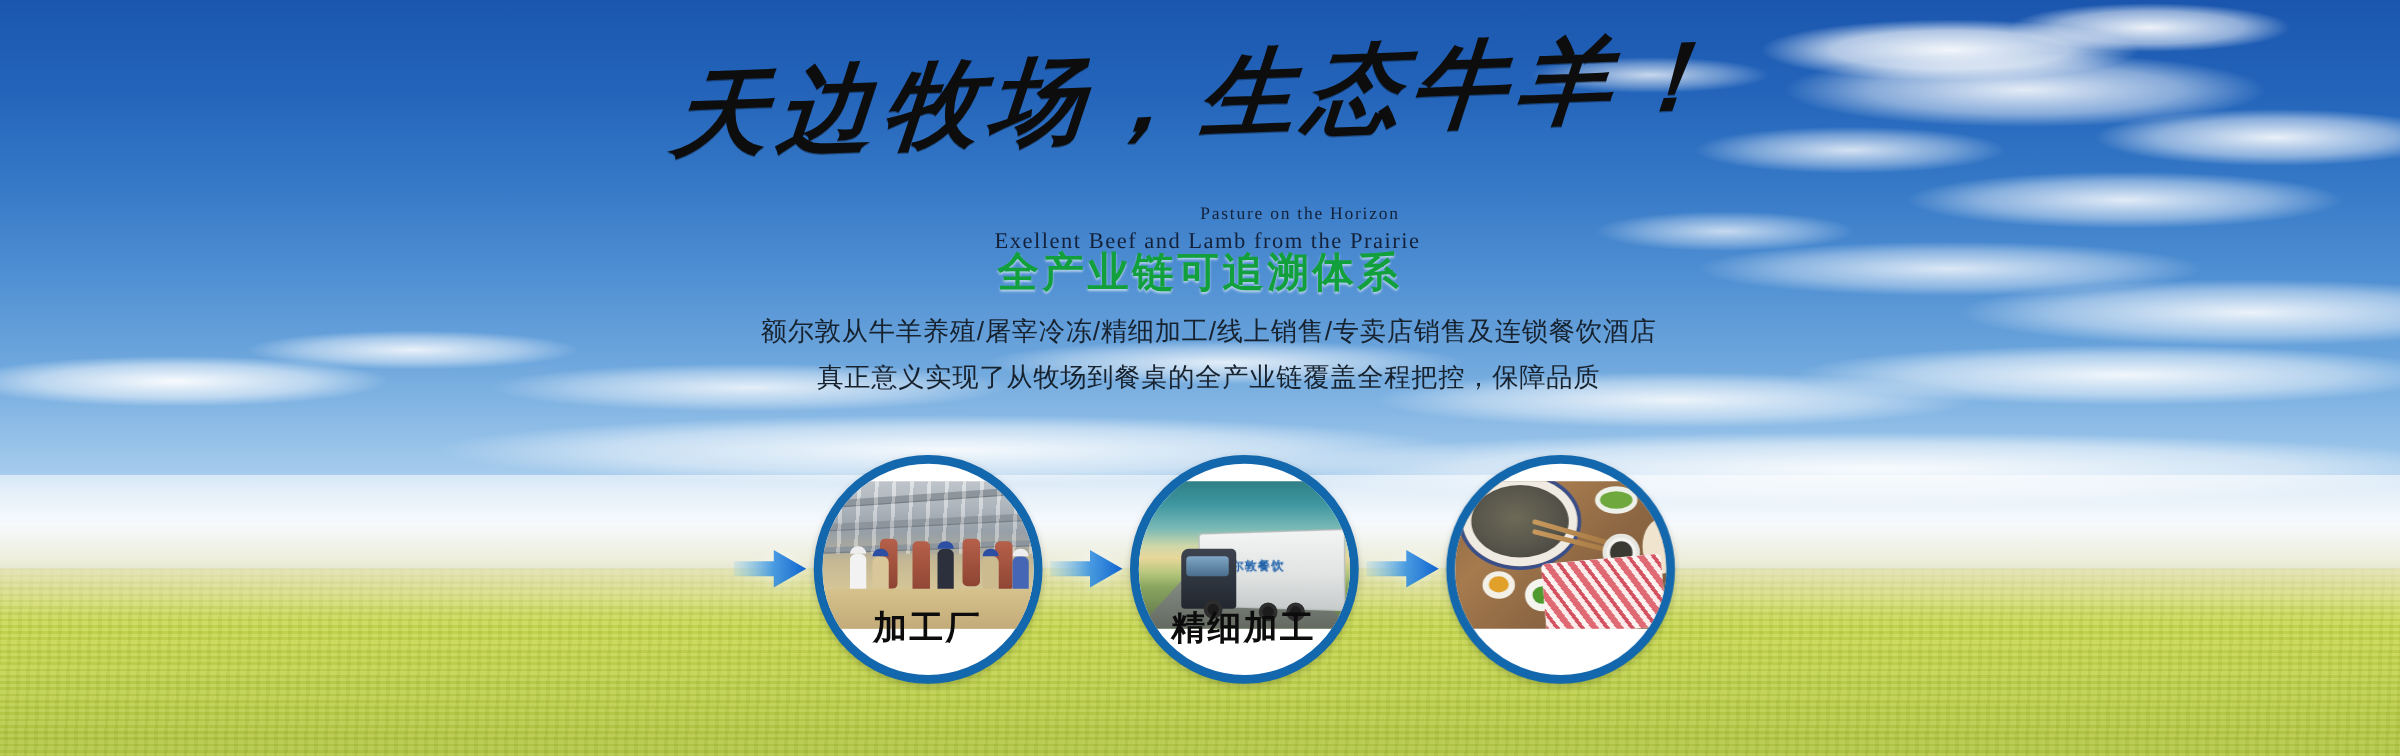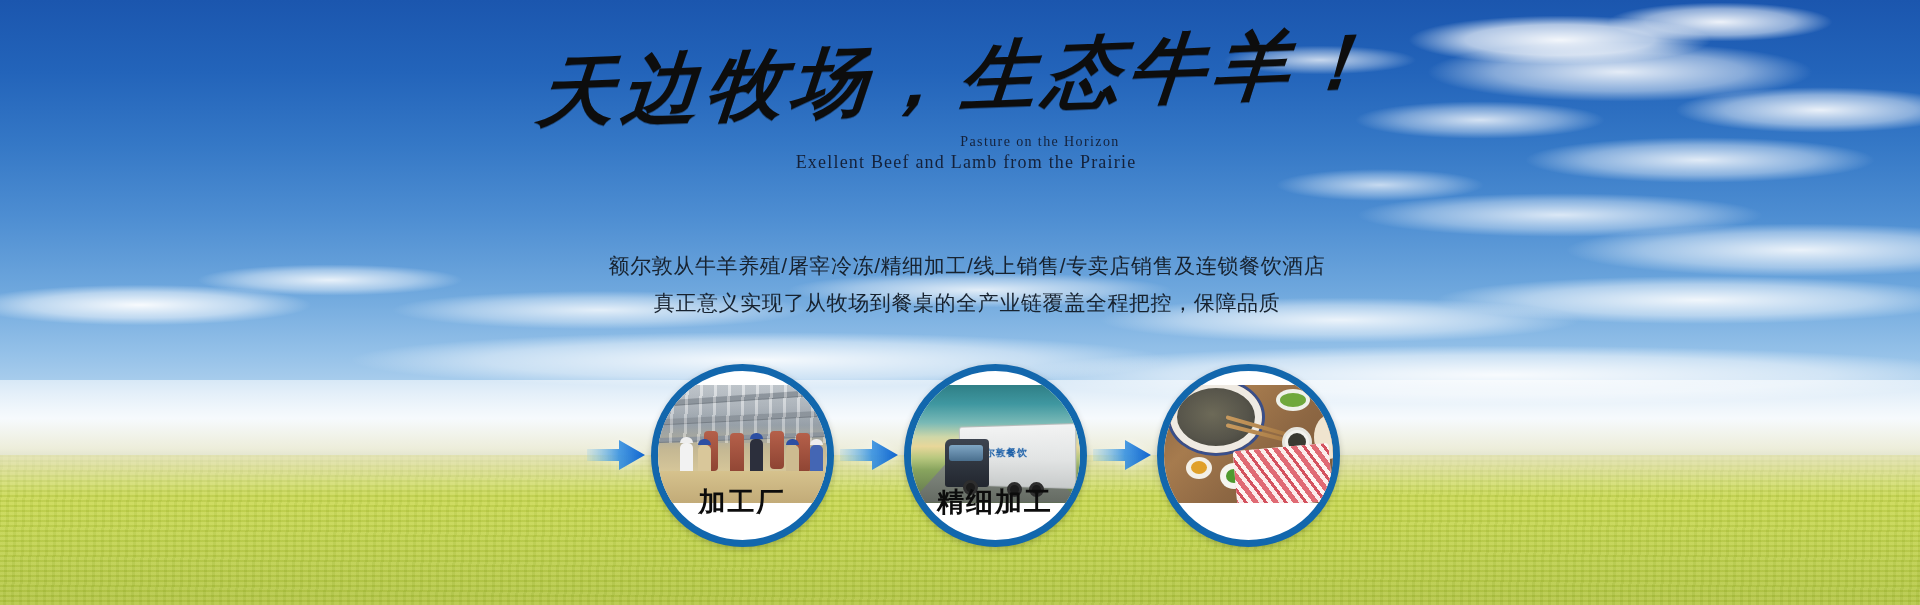--- a/index.html
+++ b/index.html
@@ -108,21 +108,21 @@
     font-weight:700;
     font-style:italic;
     color:#0d0d0d;
     letter-spacing:8px;
     line-height:1.05;
     transform:skewX(-7deg) rotate(-2.2deg);
     text-shadow:0 1px 0 rgba(0,0,0,.35);
     white-space:nowrap;
   }
   .en-sub {
-    position:absolute; left:0; top:134px; width:1920px;
+    position:absolute; left:0; top:164px; width:1920px;
     text-align:center;
     color:#14213a;
   }
   .en-sub .l1 {
     font-family:"Liberation Serif","DejaVu Serif",serif;
     font-size:14px; letter-spacing:1.4px;
     margin-left:160px;
   }
   .en-sub .l2 {
     font-family:"Liberation Serif","DejaVu Serif",serif;
@@ -328,20 +328,21 @@
 
   <div class="headline-wrap">
     <div class="headline nowrap">天边牧场，生态牛羊！</div>
   </div>
 
   <div class="en-sub">
     <div class="l1">Pasture on the Horizon</div>
     <div class="l2">Exellent Beef and Lamb from the Prairie</div>
   </div>
 
+  <div class="green-title">全产业链可追溯体系</div>
 
   <div class="desc">
     <div class="line">额尔敦从牛羊养殖/屠宰冷冻/精细加工/线上销售/专卖店销售及连锁餐饮酒店</div>
     <div class="line">真正意义实现了从牧场到餐桌的全产业链覆盖全程把控，保障品质</div>
   </div>
 
   <div class="chain">
 
 
     <div class="arrow">

